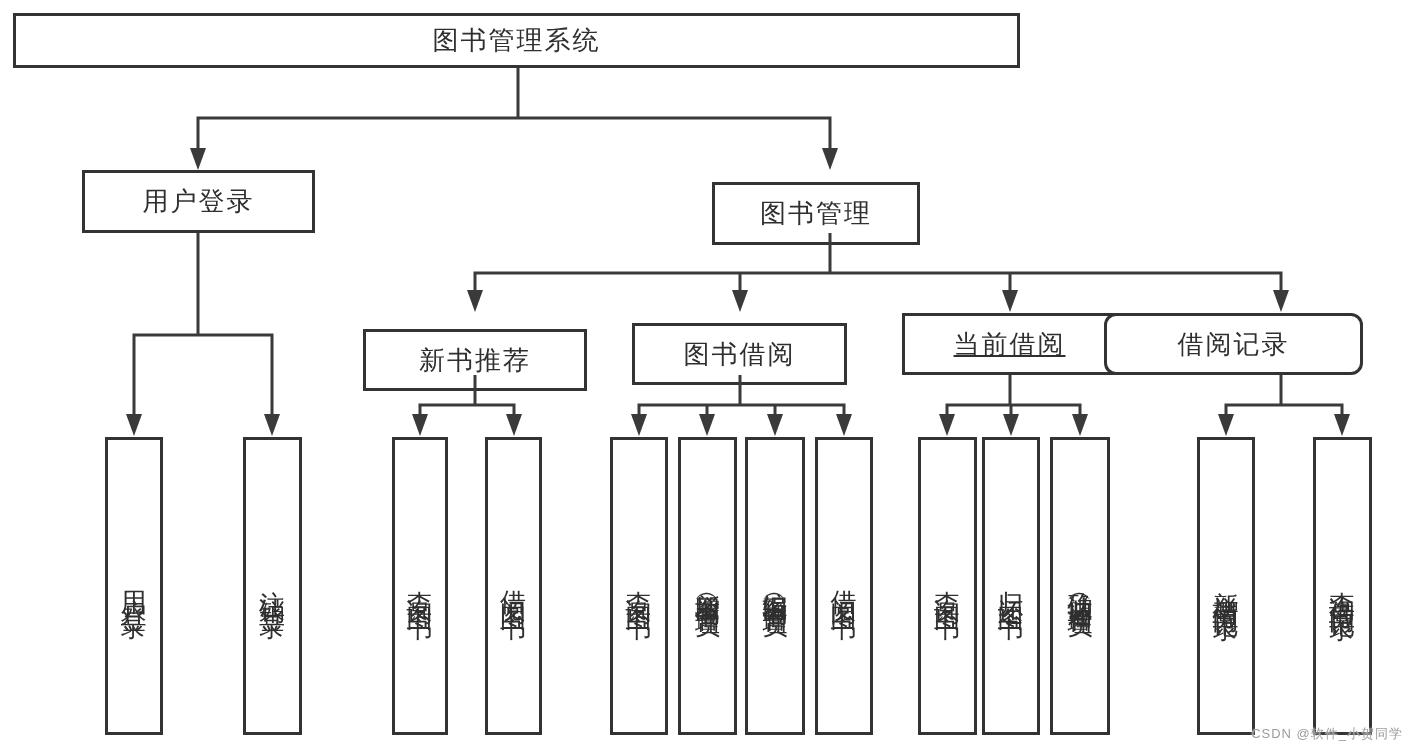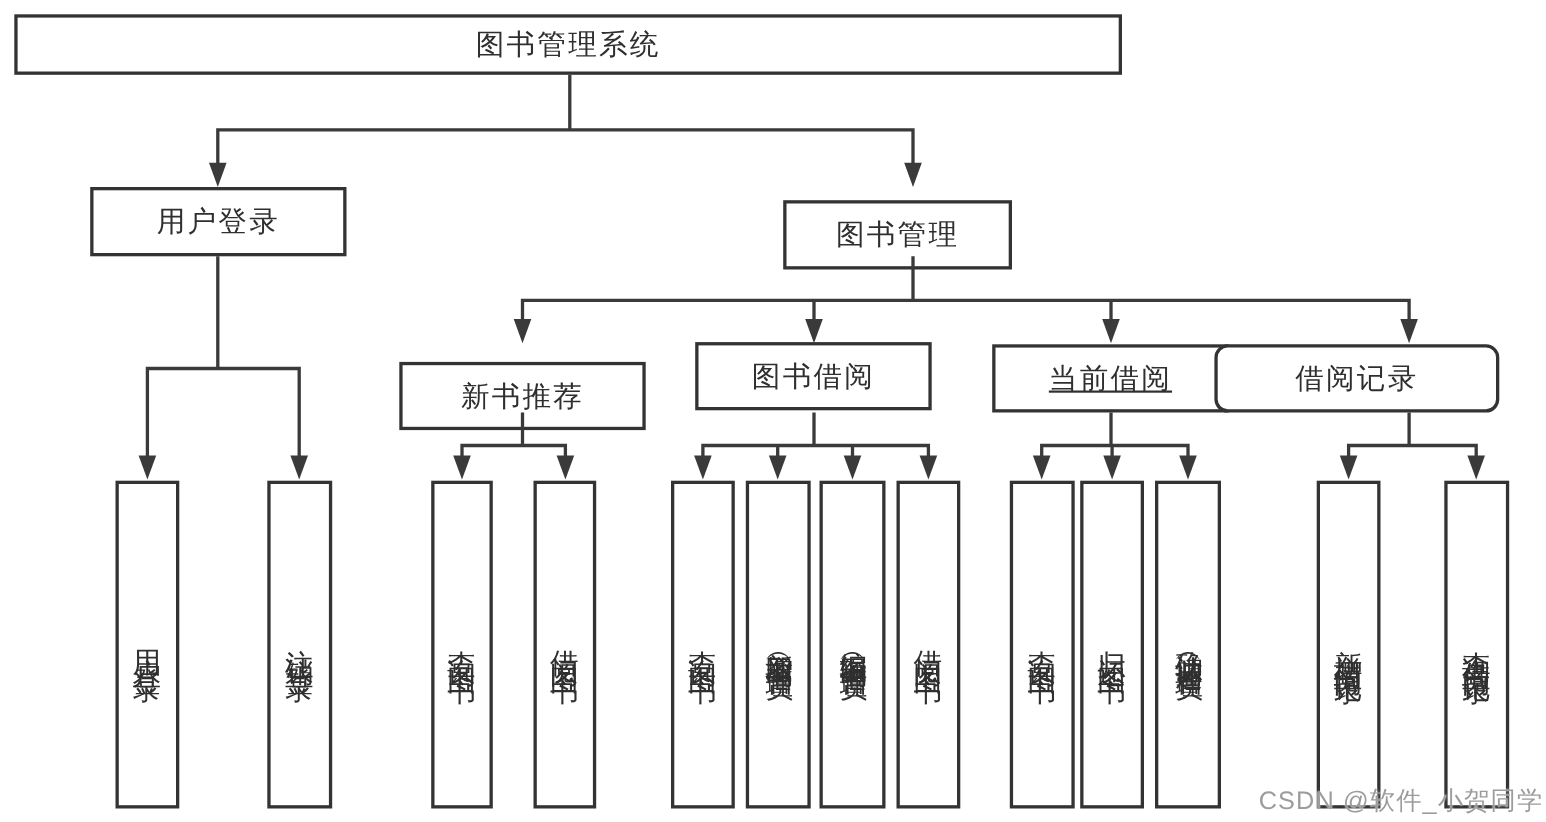--- a/index.html
+++ b/index.html
@@ -27,21 +27,21 @@
   .vtext{
     writing-mode:vertical-rl;
     letter-spacing:8px;
     line-height:1;
   }
   .leaf.mid .vtext{letter-spacing:5px;}
   .leaf.long .vtext{letter-spacing:3px;font-size:25px;}
   .watermark{
     position:absolute;
     right:2px;bottom:4px;
-    font-size:23px;
+    font-size:13px;
     color:#9c9c9c;
     letter-spacing:1px;
     text-shadow:0 0 2px #ffffff;
     z-index:5;
   }
 </style>
 </head>
 <body>
 
 <div id="canvas">
@@ -55,21 +55,21 @@
   </div>
 
   <div class="node" style="left:712px;top:170px;width:208px;height:63px;margin-top:12px;">
     <span>图书管理</span>
   </div>
 
   <div class="node" style="left:363px;top:313px;width:224px;height:62px;margin-top:16px;">
     <span>新书推荐</span>
   </div>
 
-  <div class="node" style="left:632px;top:311px;width:215px;height:62px;">
+  <div class="node" style="left:632px;top:323px;width:215px;height:62px;">
     <span>图书借阅</span>
   </div>
 
   <div class="node" style="left:902px;top:313px;width:215px;height:62px;text-decoration:underline;">
     <span>当前借阅</span>
   </div>
 
   <div class="node" style="left:1104px;top:313px;width:259px;height:62px;border-radius:12px;">
     <span>借阅记录</span>
   </div>

